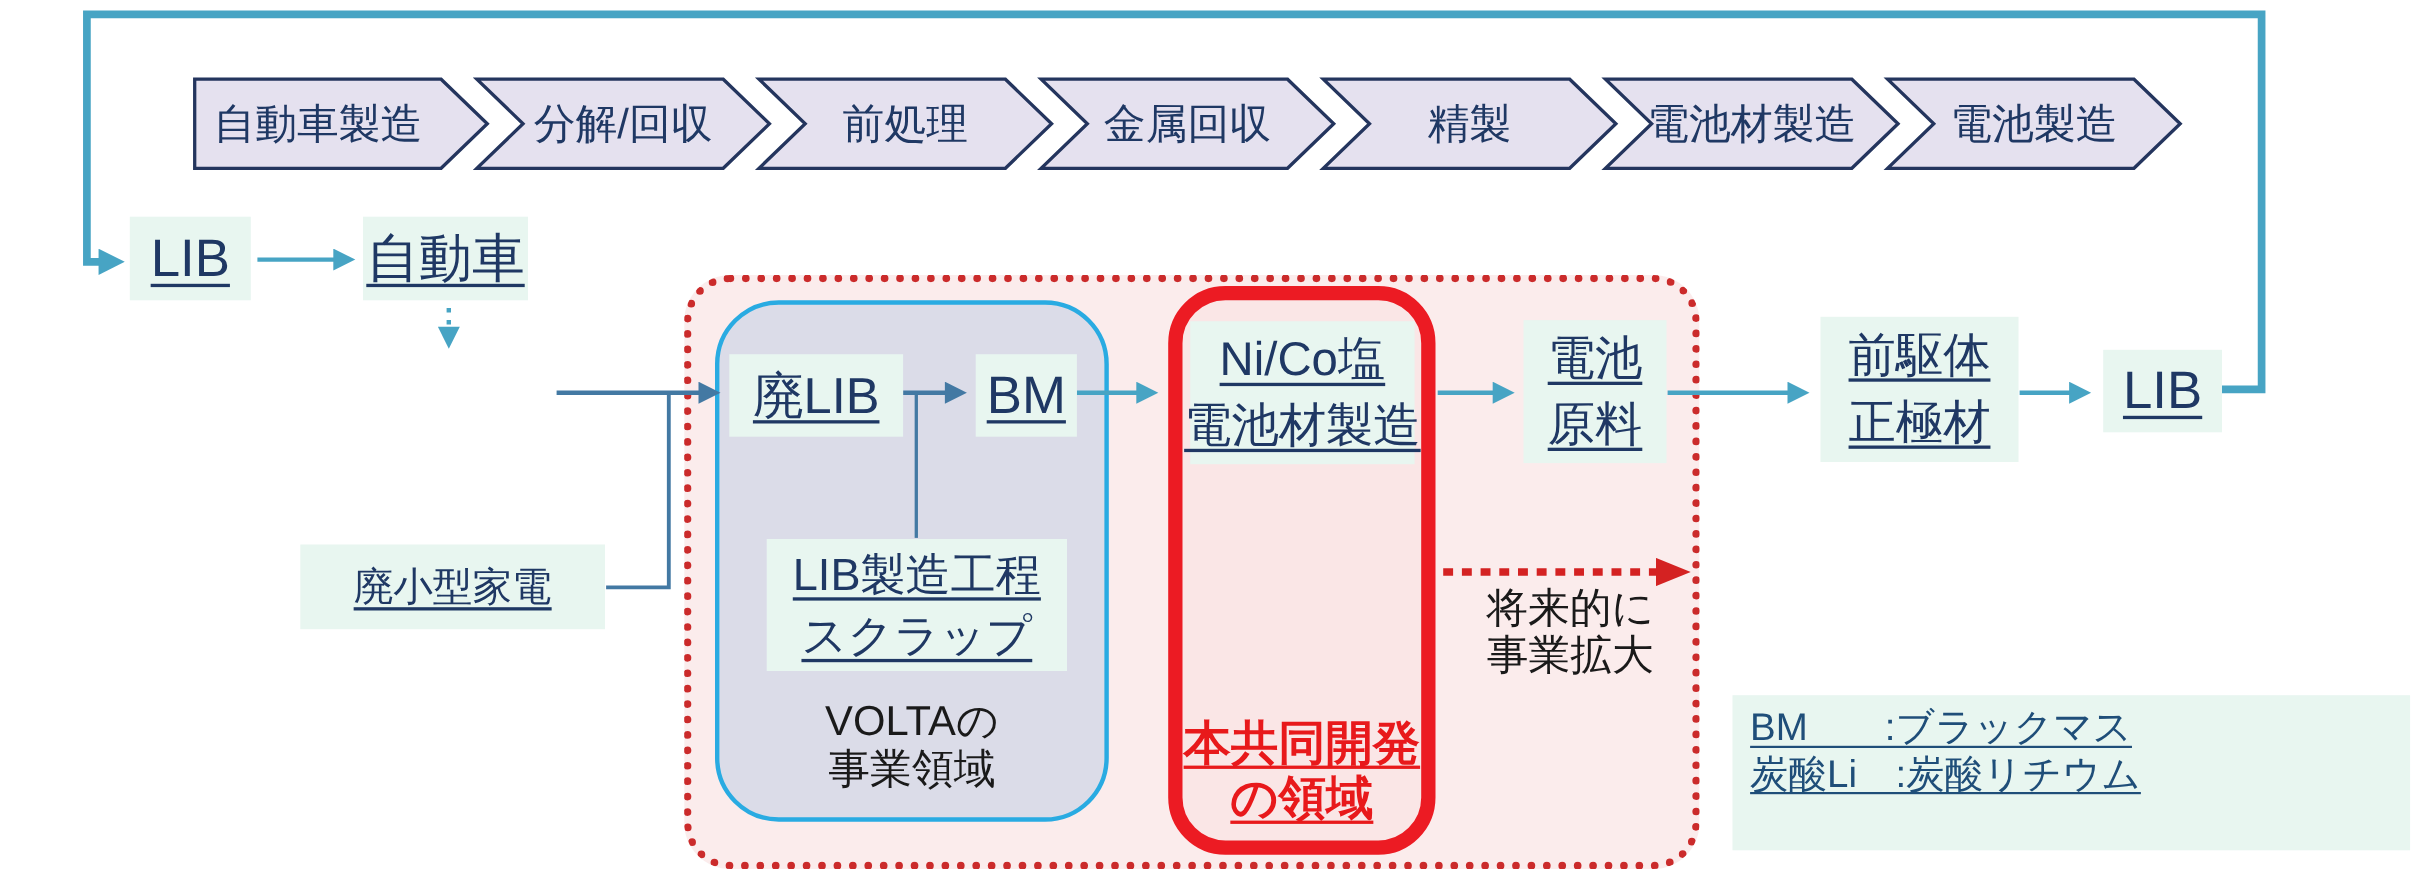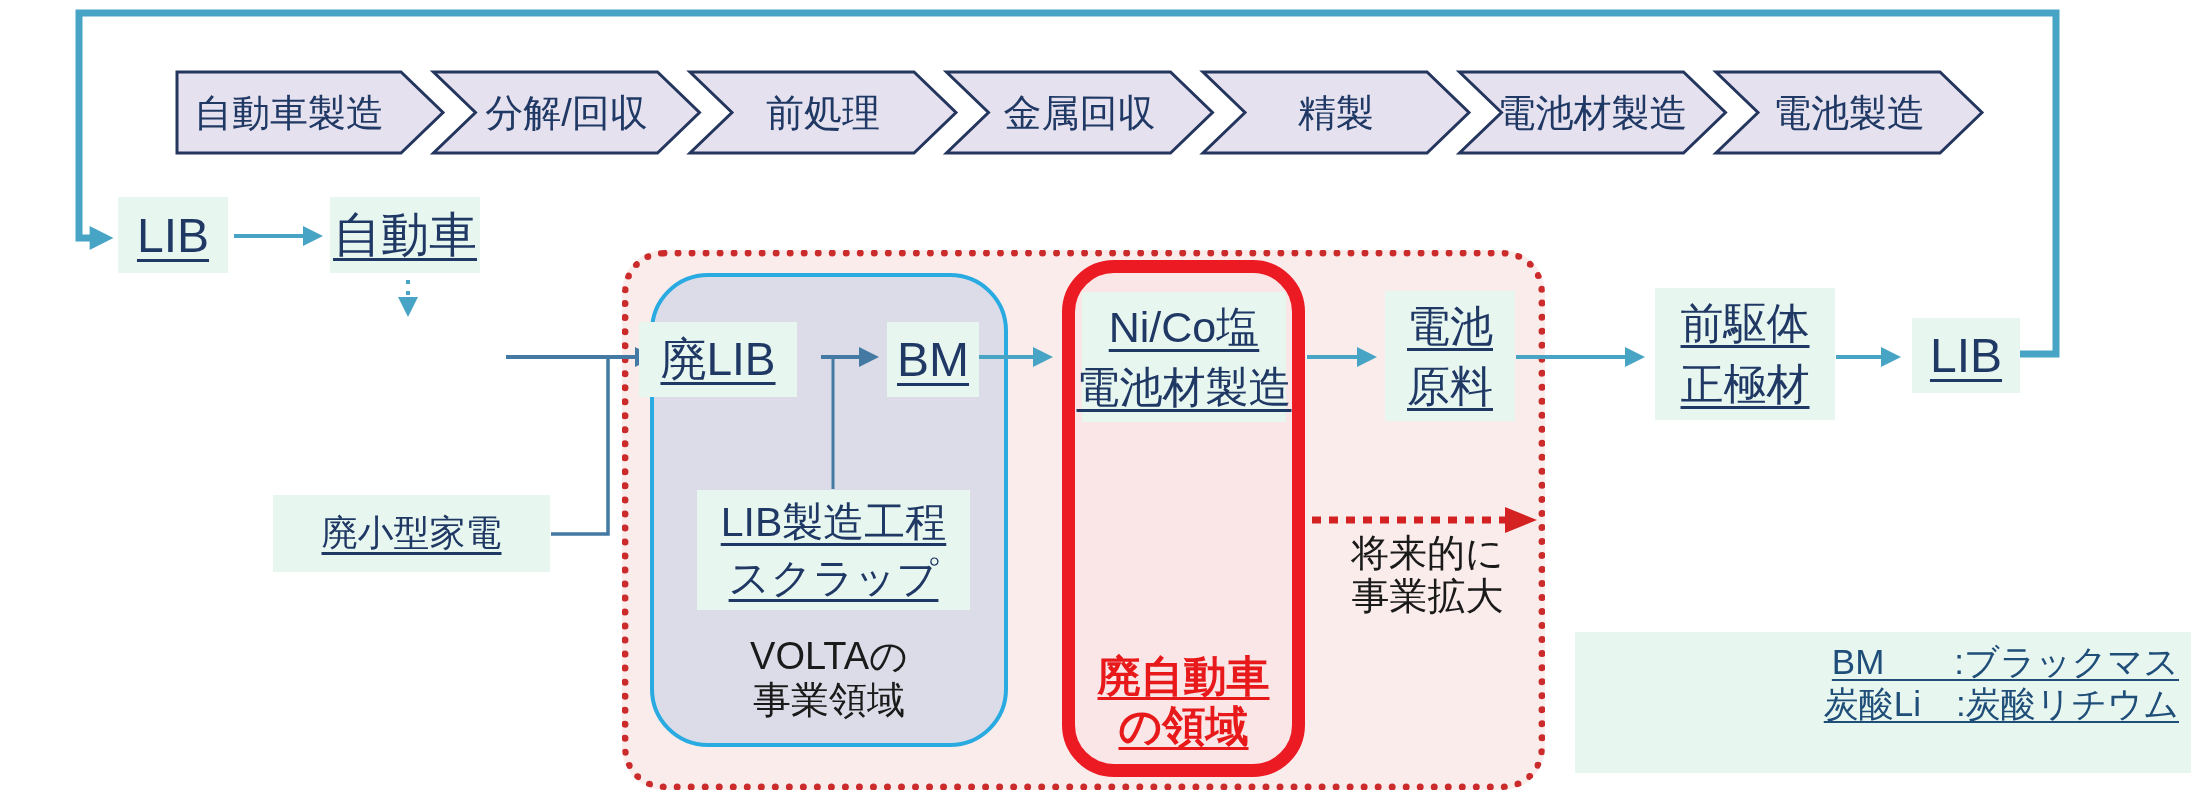--- a/index.html
+++ b/index.html
@@ -34,40 +34,40 @@
     text-align:center;box-sizing:border-box;
   }
   .node span{
     display:block;text-decoration:underline;
     text-decoration-thickness:2.5px;text-underline-offset:7px;white-space:nowrap;
   }
   .n-lib-left{left:118px;top:197px;width:110px;height:76px;font-size:48px;}
   .n-car{left:330px;top:197px;width:150px;height:76px;font-size:48px;text-align:right;}
   .n-waste-car{left:315px;top:322px;width:190px;height:76px;font-size:48px;}
   .n-waste-appliance{left:273px;top:495px;width:277px;height:77px;font-size:36px;}
-  .n-waste-lib{left:639px;top:322px;width:158px;height:75px;font-size:46px;}
+  .n-waste-lib{left:663px;top:322px;width:158px;height:75px;font-size:46px;}
   .n-bm{left:887px;top:322px;width:92px;height:75px;font-size:48px;}
   .n-nico{left:1082px;top:292px;width:204px;height:130px;font-size:43px;line-height:60px;}
   .n-battery-raw{left:1385px;top:291px;width:130px;height:130px;font-size:43px;line-height:60px;}
   .n-precursor{left:1655px;top:288px;width:180px;height:132px;font-size:43px;line-height:61px;}
   .n-lib-right{left:1912px;top:318px;width:108px;height:75px;font-size:48px;}
   .n-lib-scrap{left:697px;top:490px;width:273px;height:120px;font-size:41px;line-height:56px;z-index:5;}
   
   .plain-label{position:absolute;z-index:6;text-align:center;color:#1A1A1A;}
   .plain-label span{display:block;white-space:nowrap;}
   .l-volta{left:650px;top:634px;width:358px;font-size:38px;line-height:44px;}
   .l-future{left:1330px;top:532px;width:195px;font-size:38px;line-height:43px;}
   .l-joint{left:1062px;top:651px;width:243px;font-size:43px;line-height:50px;
            color:#E8191B;font-weight:bold;}
   .l-joint span{text-decoration:underline;text-decoration-thickness:3px;text-underline-offset:6px;}
   
   .legend{
     position:absolute;left:1575px;top:632px;width:616px;height:141px;
     background:#E8F6F0;z-index:6;box-sizing:border-box;padding:9px 12px 0 16px;
-    color:#1F4E79;font-size:35px;line-height:42px;text-align:right;
+    color:#1F4E79;font-size:35px;line-height:42px;
   }
   .legend div{white-space:nowrap;text-decoration:underline;
     text-decoration-thickness:2px;text-underline-offset:5px;}
   
   .overlay{position:absolute;left:0;top:0;width:2200px;height:800px;z-index:4;pointer-events:none;}
 </style>
 </head>
 <body>
 
 <div class="canvas">
@@ -181,21 +181,21 @@
   <div class="node n-lib-scrap">
     <span>LIB製造工程</span>
     <span>スクラップ</span>
   </div>
 
   <div class="plain-label l-volta">
     <span>VOLTAの</span>
     <span>事業領域</span>
   </div>
   <div class="plain-label l-joint">
-    <span>廃自動車</span>
+    <span>本共同開発</span>
     <span>の領域</span>
   </div>
   <div class="plain-label l-future">
     <span>将来的に</span>
     <span>事業拡大</span>
   </div>
 
   <div class="legend">
     <div>BM　　:ブラックマス</div>
     <div>炭酸Li　:炭酸リチウム</div>

